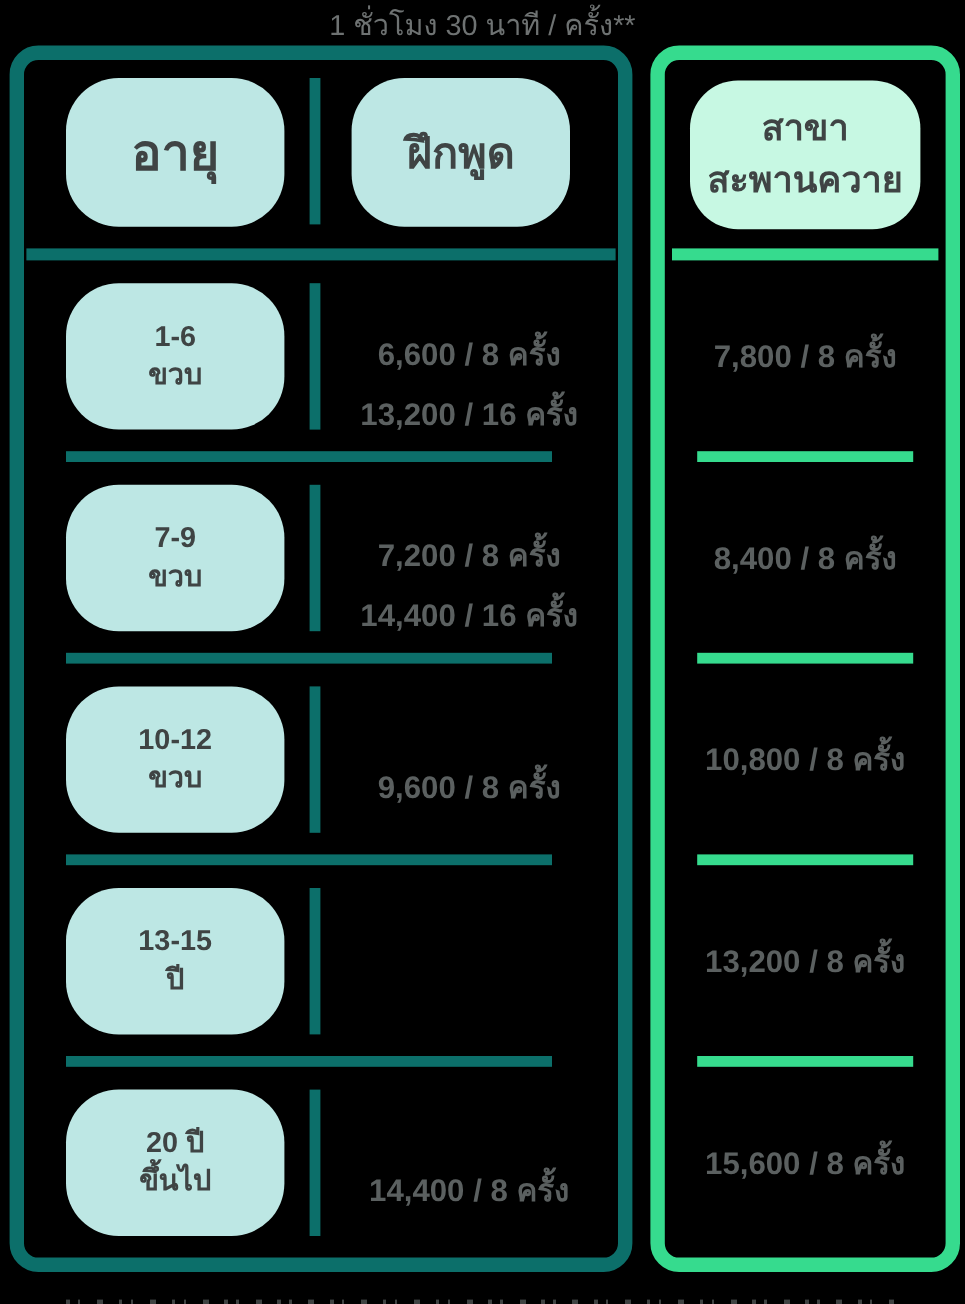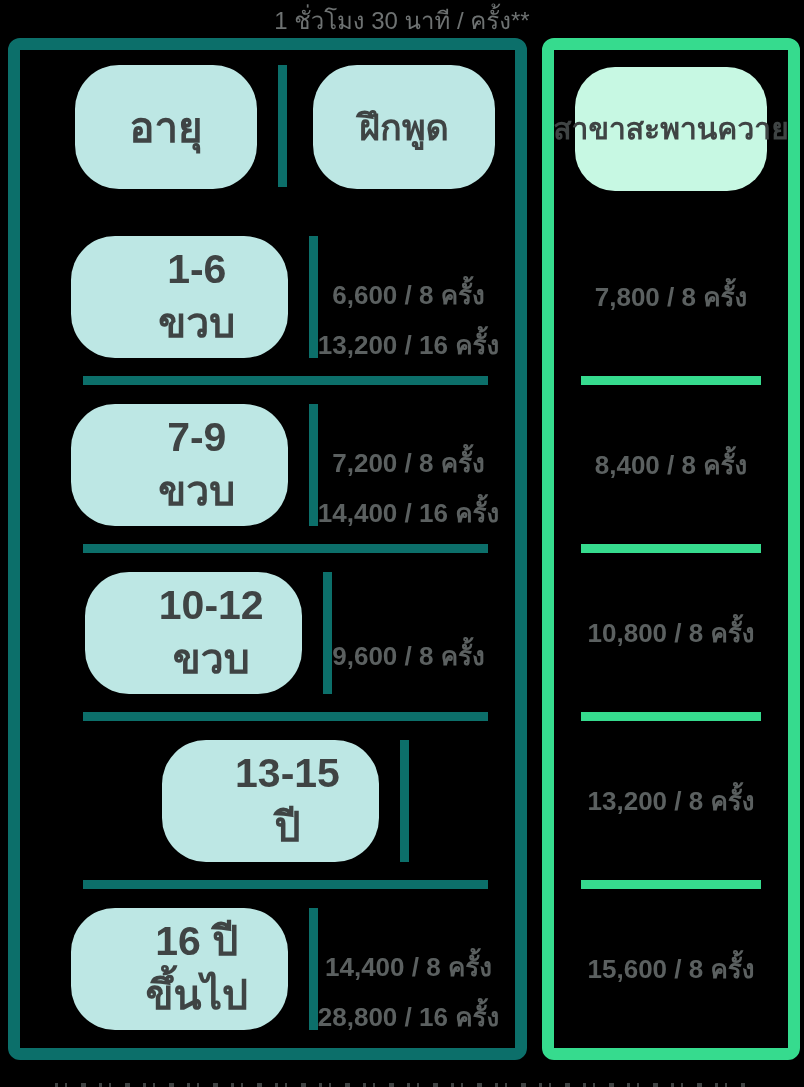--- a/index.html
+++ b/index.html
@@ -22,55 +22,55 @@
   .title{
     position:absolute;top:1px;left:0;width:100%;
     text-align:center;
     font-size:24px;font-weight:400;
     color:var(--title-text);
     white-space:nowrap;
   }
   .panel{
     position:absolute;top:38px;height:1022px;
     box-sizing:border-box;
-    border-radius:12px;
-    display:flex;flex-direction:column;align-items:center;
+    border-radius:24px;
+    display:flex;flex-direction:column;
   }
   .panel-left{left:8px;width:519px;border:12px solid var(--teal);}
   .panel-right{left:542px;width:258px;border:12px solid var(--green);}
 
   
   .hdr{height:157px;display:flex;align-items:flex-start;flex:none;}
   .cell-box{
     background:var(--teal-box);
     border-radius:44px;
     display:flex;flex-direction:column;align-items:center;justify-content:center;
     color:var(--dark-text);font-weight:bold;text-align:center;
   }
   .hdr-box-age{margin-left:35px;margin-top:15px;width:182px;height:124px;font-size:42px;}
   .hdr-vdiv{width:9px;height:122px;margin-top:15px;margin-left:21px;background:var(--teal);flex:none;}
   .hdr-box-speech{margin-left:26px;margin-top:15px;width:182px;height:124px;font-size:36px;}
   .hline{height:10px;background:var(--teal);margin:0 2px;flex:none;}
 
   
   .row{flex:1;display:flex;align-items:center;min-height:0;}
-  .age-box{margin-left:35px;width:182px;height:122px;font-size:41px;line-height:1.3;padding-left:35px;}
+  .age-box{margin-left:35px;width:182px;height:122px;font-size:24px;line-height:1.3;}
   .row-vdiv{width:9px;height:122px;background:var(--teal);margin-left:21px;flex:none;}
   .prices{
     flex:1;display:flex;flex-direction:column;align-items:center;gap:9px;
     color:var(--price-text);font-weight:bold;font-size:26px;white-space:nowrap;margin-top:46px;
   }
   .rdiv{height:9px;width:405px;margin-left:35px;background:var(--teal);flex:none;}
 
   
   .r-hdr{height:157px;flex:none;display:flex;justify-content:center;}
   .r-box{
     margin-top:17px;width:192px;height:124px;
     background:var(--mint-box);border-radius:40px;
-    display:flex;align-items:center;justify-content:center;
+    display:flex;flex-direction:column;align-items:center;justify-content:center;
     color:var(--dark-text);font-weight:bold;font-size:30px;line-height:1.45;text-align:center;
   }
   .r-hline{height:10px;background:var(--green);margin:0 6px;flex:none;}
   .r-row{
     flex:1;display:flex;align-items:center;justify-content:center;
     color:var(--price-text);font-weight:bold;font-size:26px;white-space:nowrap;min-height:0;
   }
   .r-rdiv{height:9px;width:180px;margin:0 auto;background:var(--green);flex:none;}
 
   
@@ -138,27 +138,26 @@
     <div class="cell-box age-box">
       <span>13-15</span>
       <span>ปี</span>
     </div>
     <div class="row-vdiv"></div>
   </div>
   <div class="rdiv"></div>
 
   <div class="row">
     <div class="cell-box age-box">
-      <span>16 ปี</span>
+      <span>20 ปี</span>
       <span>ขึ้นไป</span>
     </div>
     <div class="row-vdiv"></div>
     <div class="prices">
       <span>14,400 / 8 ครั้ง</span>
-      <span>28,800 / 16 ครั้ง</span>
     </div>
   </div>
 </div>
 
 <div class="panel panel-right">
   <div class="r-hdr">
     <div class="r-box">
       <span>สาขา</span>
       <span>สะพานควาย</span>
     </div>

